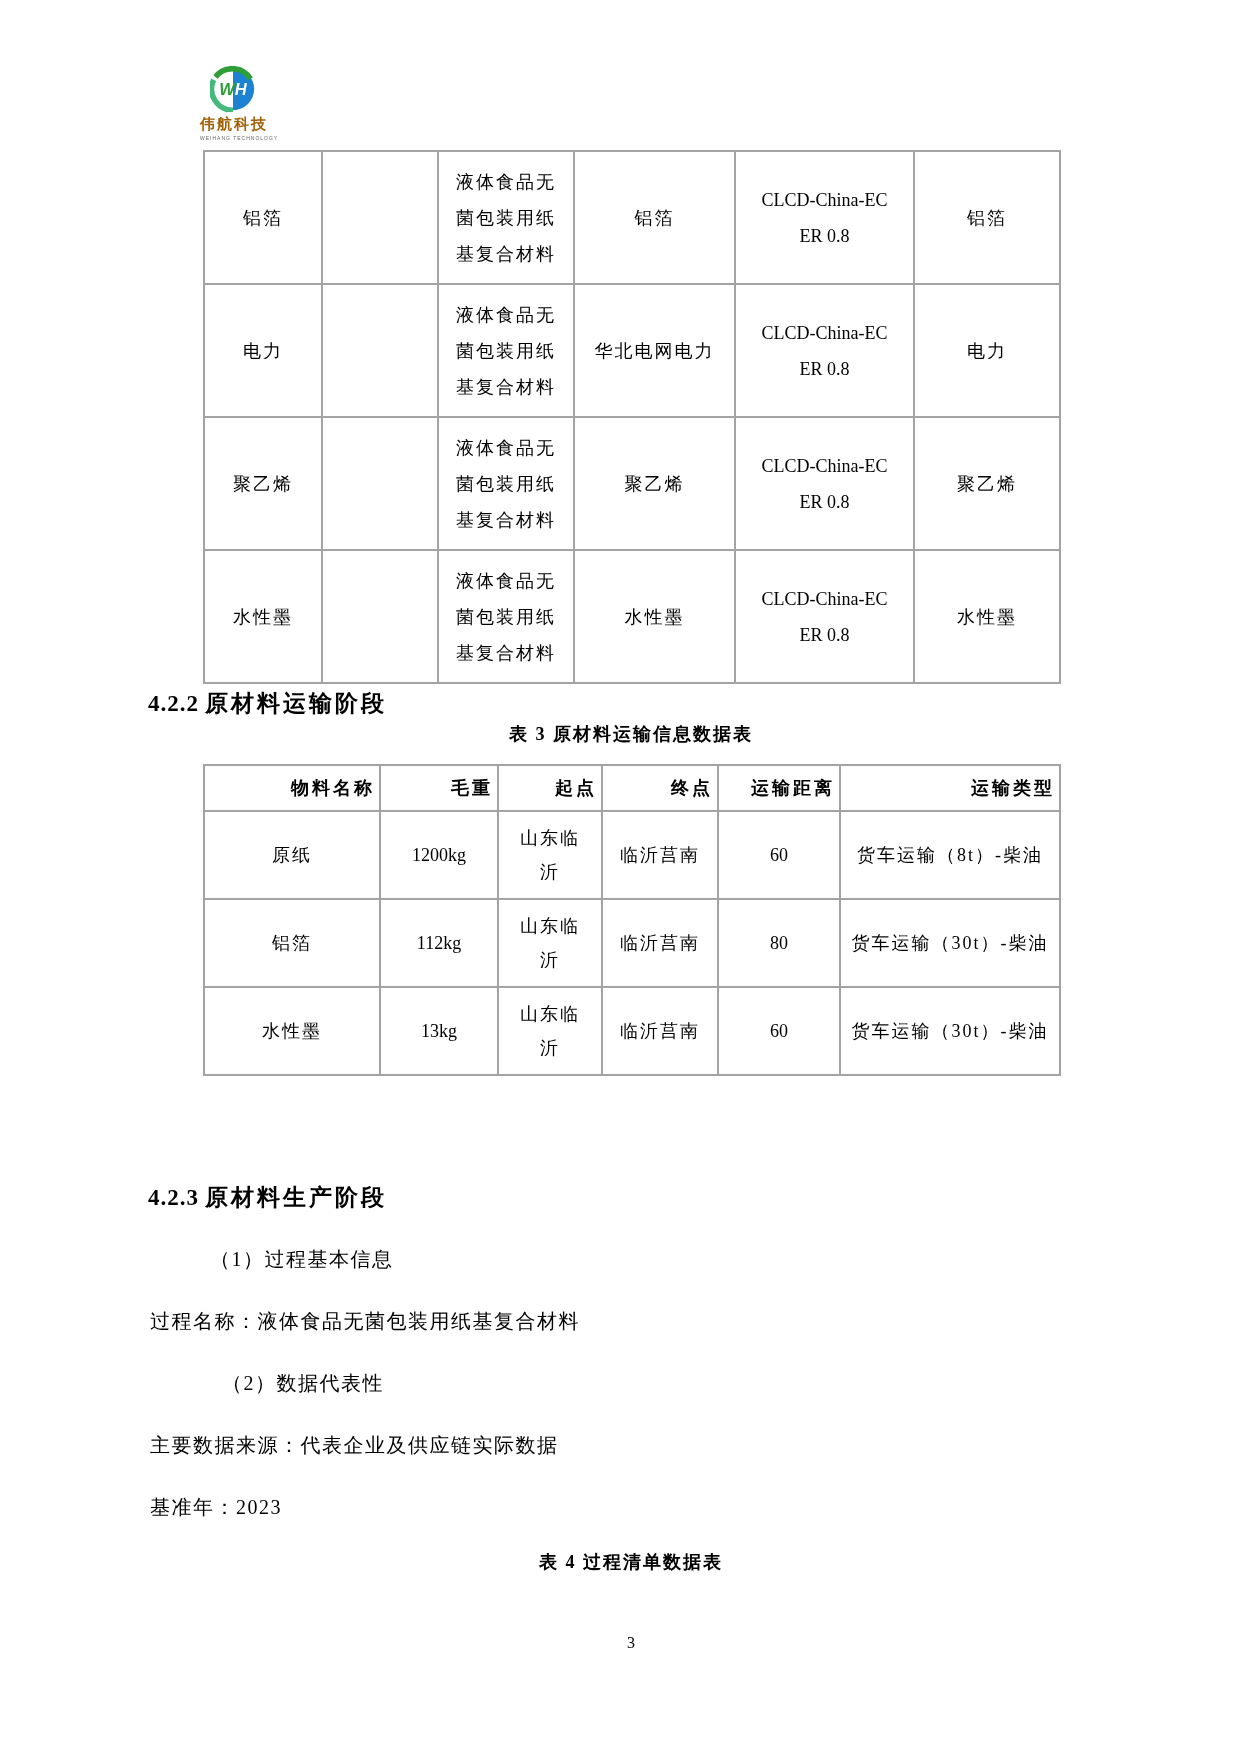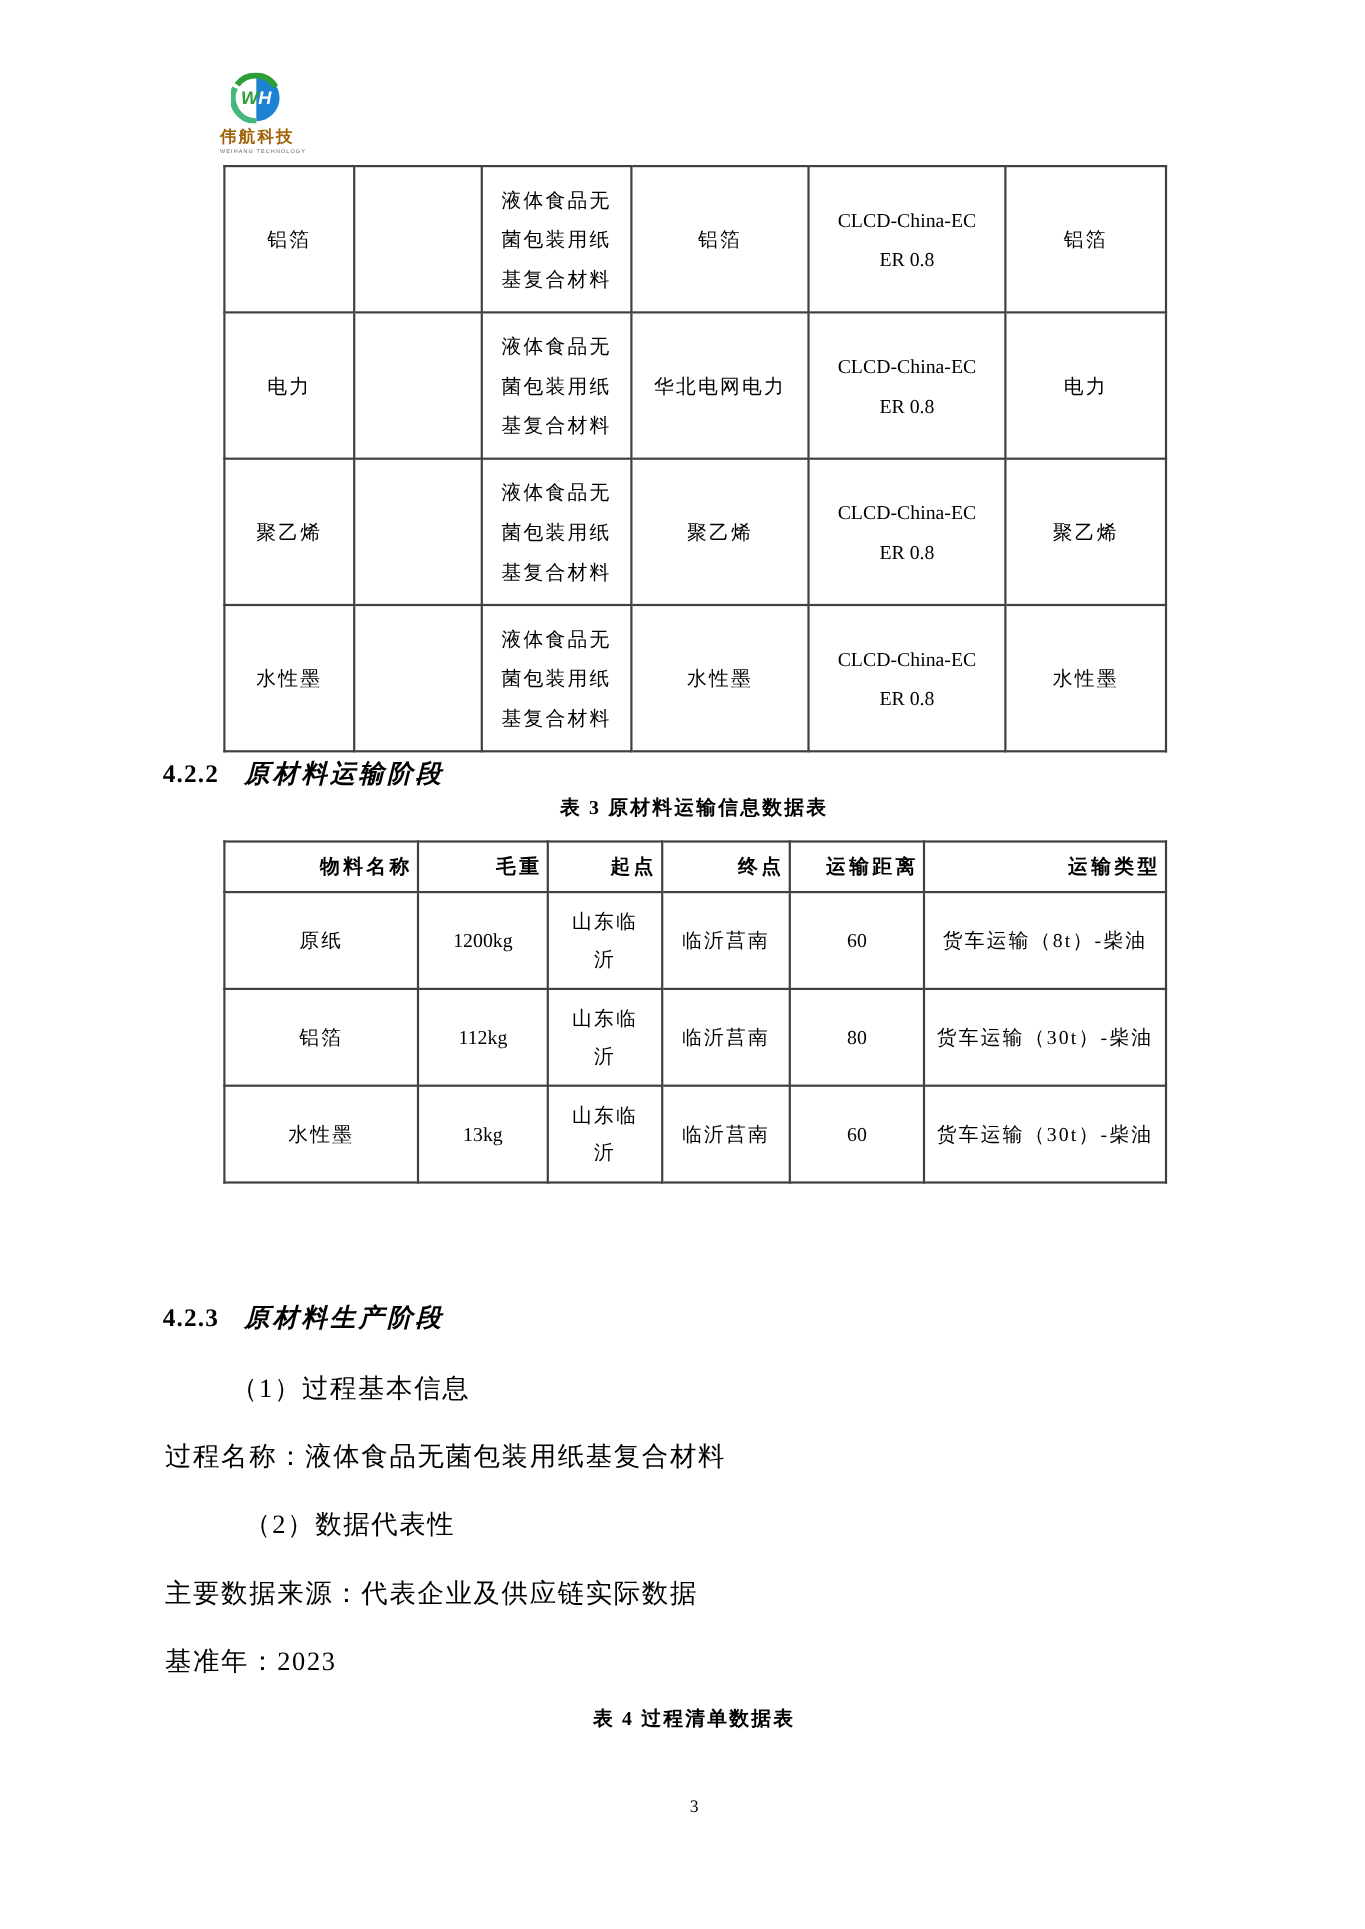--- a/index.html
+++ b/index.html
@@ -14,41 +14,41 @@
   }
   
   .logo{position:absolute;left:200px;top:66px;width:120px;}
   .logo svg{display:block;margin-left:10px;}
   .brand{font-family:"Liberation Sans","DejaVu Sans",sans-serif;
          font-weight:bold;font-size:15px;letter-spacing:2px;color:#a16207;margin-top:3px;}
   .brand-en{font-family:"Liberation Sans","DejaVu Sans",sans-serif;
             font-size:5px;letter-spacing:1px;color:#666;margin-top:1px;}
   
   table{border-collapse:collapse;table-layout:fixed;}
-  td,th{border:2px solid #404040;text-align:center;vertical-align:middle;
+  td,th{border:2px solid #a3a3a3;text-align:center;vertical-align:middle;
         font-size:18px;padding:0 4px;overflow:hidden;}
   .t1{position:absolute;left:203px;top:150px;width:856px;}
   .t1 tr{height:133px;}
   .t1 td{line-height:36px;letter-spacing:2px;}
   .t3{position:absolute;left:203px;top:764px;width:856px;}
   .t3 tr.hd{height:46px;}
   .t3 tr.dr{height:88px;}
   .t3 th{font-weight:bold;letter-spacing:3px;font-size:18px;text-align:right;}
   .t3 td{line-height:34px;letter-spacing:2px;}
   .cin{display:inline-block;}
   .w-proc{max-width:102px;}      
   .w-db{max-width:132px;word-break:break-all;letter-spacing:0;} 
   .w-origin{max-width:64px;}     
   .latin{letter-spacing:0;}
   
   .h2{position:absolute;left:148px;font-size:23px;font-weight:bold;letter-spacing:1px;}
-  .h2 .ht{margin-left:23px;letter-spacing:3px;font-style:italic;}
+  .h2 .ht{margin-left:6px;letter-spacing:3px;}
   .cap{position:absolute;left:203px;width:856px;text-align:center;
        font-size:18px;font-weight:bold;letter-spacing:2px;}
-  .para{position:absolute;font-size:24px;letter-spacing:1.5px;text-align:right;}
+  .para{position:absolute;font-size:20px;letter-spacing:1.5px;text-align:right;}
   .pnum{position:absolute;left:203px;width:856px;text-align:center;font-size:16px;}
 </style>
 </head>
 <body>
 
 <div class="page">
 
   <div class="logo">
     <svg width="46" height="46" viewBox="0 0 100 100">
       <path d="M50 4 A46 46 0 0 1 50 96 Z" fill="#1e82d2"></path>

